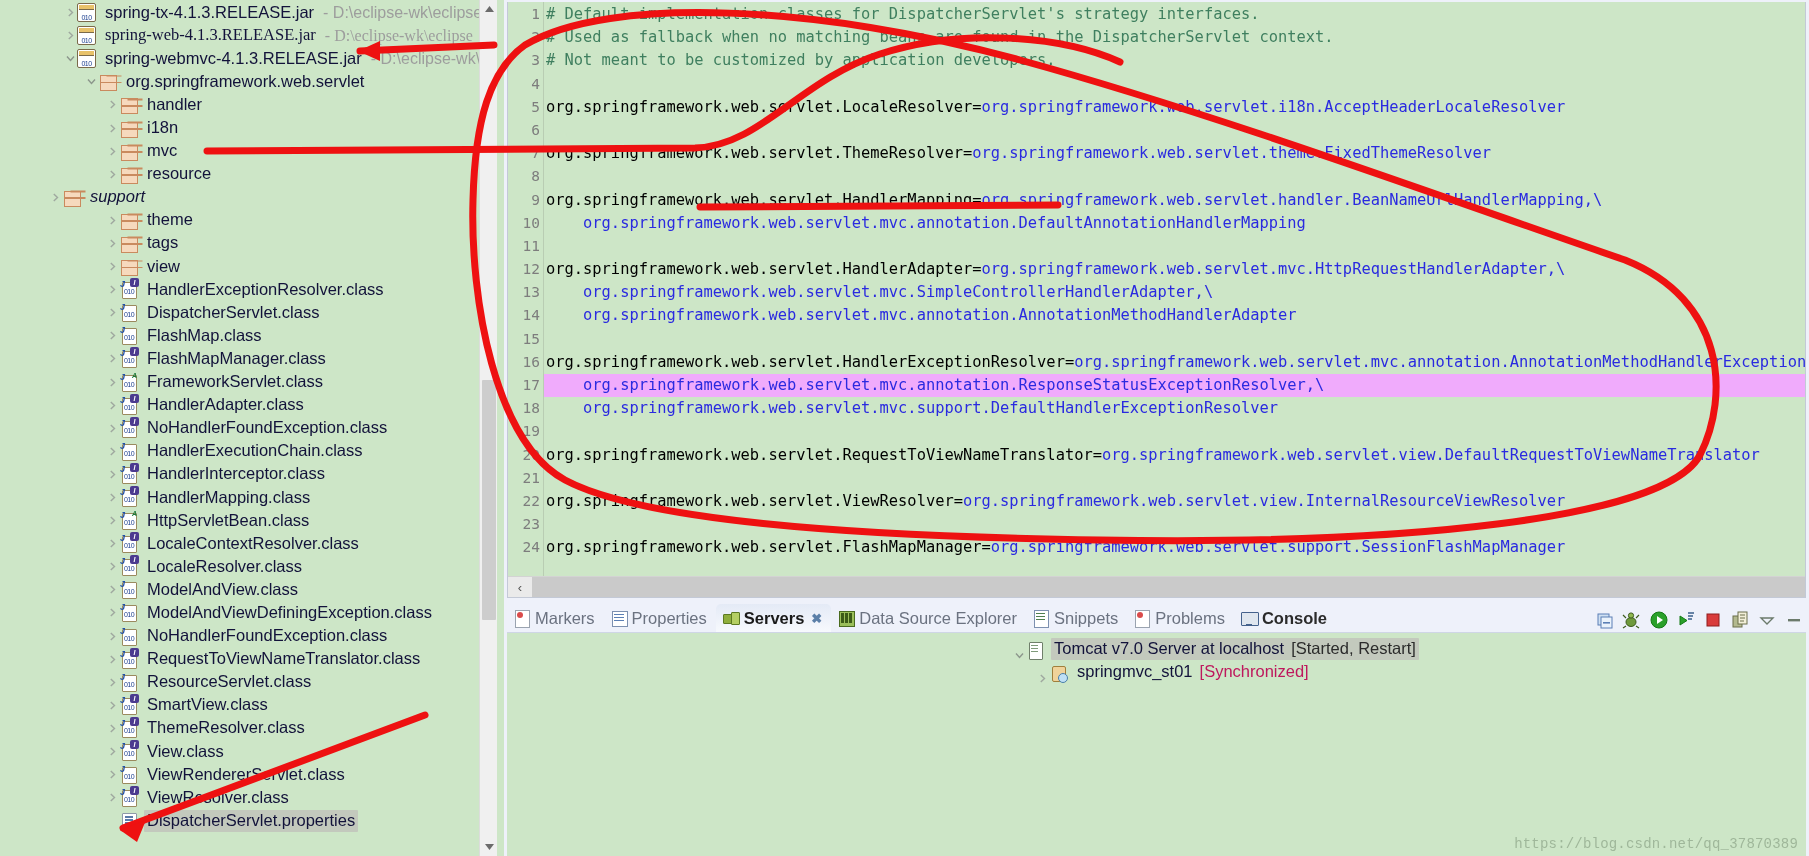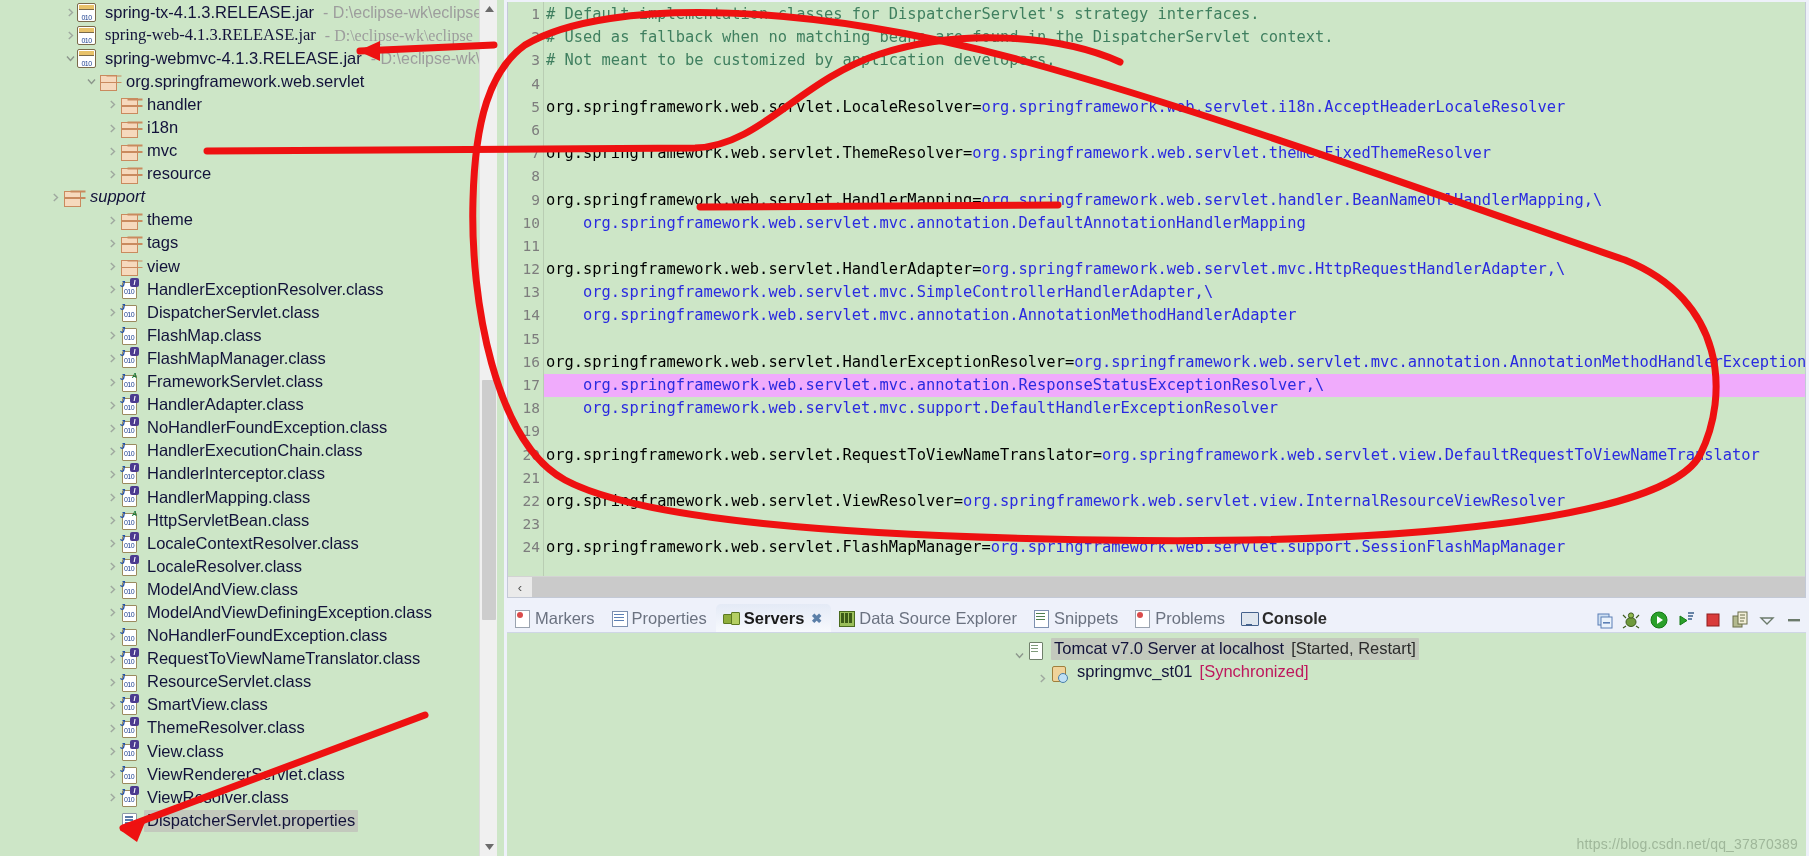--- a/index.html
+++ b/index.html
@@ -249,21 +249,21 @@
   .srow .suffix { color:#be185d; margin-left:7px; }
   .ic-server:before{content:"";position:absolute;left:3px;top:1px;width:12px;height:16px;background:#fff;border:1.3px solid #6f7f6a;border-radius:1px;}
   .ic-server:after{content:"";position:absolute;left:5px;top:4px;width:7px;height:1.4px;background:#7f9a7a;box-shadow:0 3px 0 0 #7f9a7a,0 6px 0 0 #7f9a7a;}
   .ic-module:before{content:"";position:absolute;left:3px;top:2px;width:12px;height:14px;background:#f0d39a;border:1.3px solid #a07f3c;border-radius:2px;}
   .ic-module:after{content:"";position:absolute;right:0px;bottom:0px;width:8px;height:8px;border-radius:50%;background:#bfe0f5;border:1.2px solid #4a7fa8;}
 
   
   #watermark {
     position:absolute; right:8px; bottom:4px;
     font-size:14px; color:#9fb79a; letter-spacing:0.2px;
-    font-family:Liberation Sans, sans-serif;
+    font-family:Liberation Mono, monospace;
     text-align:center;
   }
 
   
   #annot { position:absolute; left:0; top:0; width:1809px; height:856px; pointer-events:none; }
 </style>
 </head>
 <body>
 
 <div id="app">

